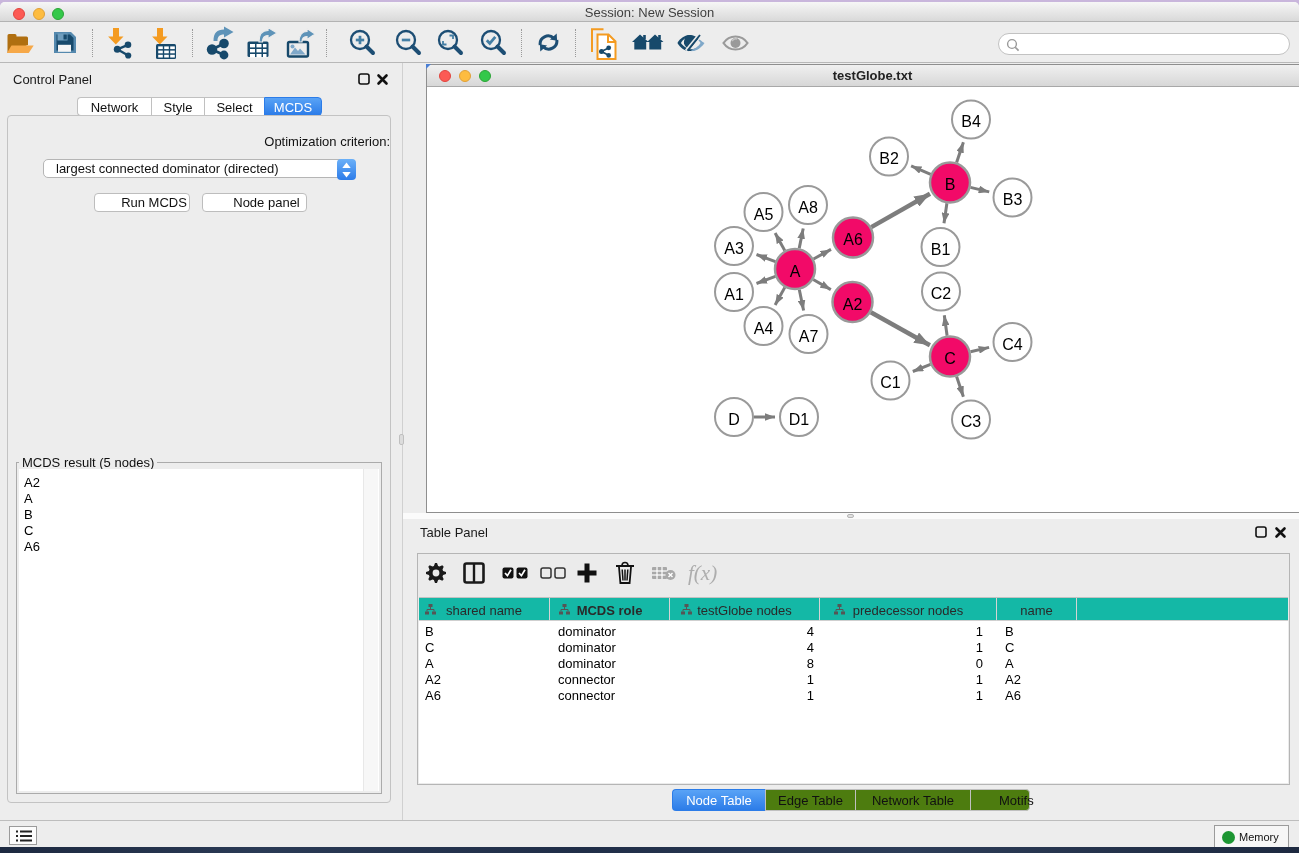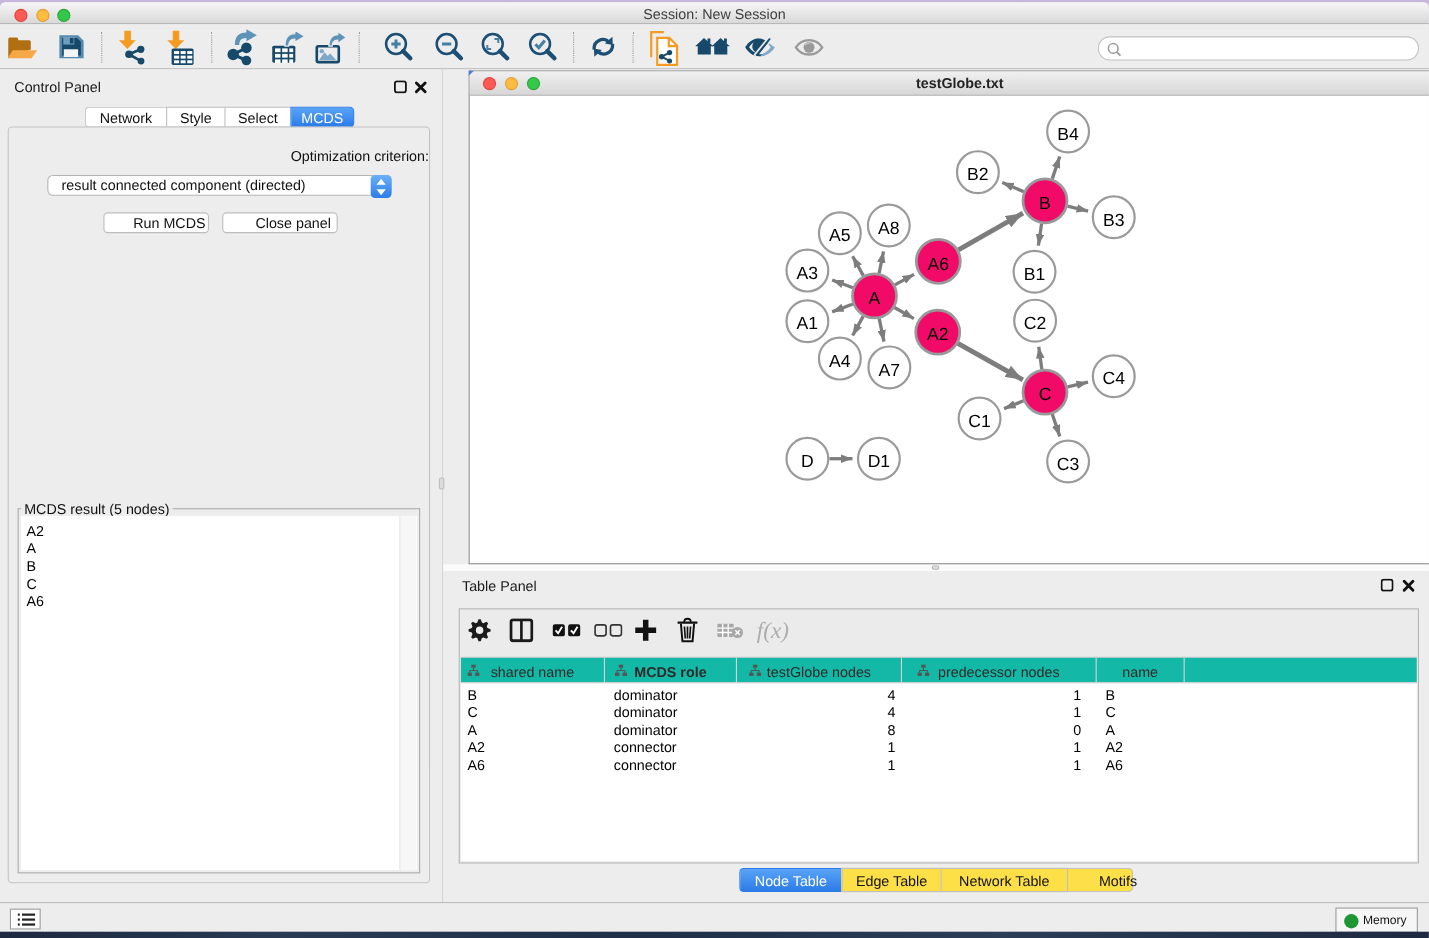--- a/index.html
+++ b/index.html
@@ -97,21 +97,21 @@
 .hcell { position:absolute; top:0; height:23px; border-right:1px solid #d4d4d4;
   font-size:13px; color:#2a2a2a; text-align:center; padding-top:5px; }
 .hicon { position:absolute; top:6px; }
 .tcell { position:absolute; }
 .trow { position:absolute; font-size:13px; color:#000; height:16px; }
 .tcell { position:absolute; top:0; }
 .num { text-align:right; }
 
 
 #btabs { position:absolute; left:269px; top:270px; height:22px; display:flex; }
-.btab { font-size:13px; color:#111; background:#fde047; border:1px solid #c0c0c0;
+.btab { font-size:13px; color:#111; background:#4d7c0f; border:1px solid #c0c0c0;
   border-right:none; text-align:center; height:22px; padding-top:3px; }
 .btab.first { border-radius:4px 0 0 4px; }
 .btab.last { border-radius:0 4px 4px 0; border-right:1px solid #c0c0c0; }
 .btab.sel { background:linear-gradient(#59a3f6,#2c7ce8); color:#fff; border-color:#2c7ce8; }
 
 
 #statusbar { position:absolute; left:0; top:818px; width:1299px; height:28px;
   background:#ededed; border-top:1px solid #bdbdbd; }
 #sb-list { position:absolute; left:9px; top:5px; width:28px; height:19px;
   background:#fcfcfc; border:1px solid #9b9b9b; }
@@ -283,28 +283,28 @@
         </svg>
       <div id="cp-tabs">
         <div class="tab first" style="width:74px;">Network</div>
         <div class="tab" style="width:53px;">Style</div>
         <div class="tab" style="width:60px;">Select</div>
         <div class="tab last sel" style="width:58px;">MCDS</div>
       </div>
       <div id="cp-body">
         <div id="opt-label">Optimization criterion:</div>
         <div id="dropdown">
-            <span class="txt">result connected component (directed)</span>
+            <span class="txt">largest connected dominator (directed)</span>
           <div id="dd-step"><svg width="19" height="22" viewBox="0 0 19 22">
 <path fill="#fff" d="M9.5,3.5 l4.2,5.5 h-8.4 z"></path>
 <path fill="#fff" d="M9.5,18.5 l4.2,-5.5 h-8.4 z"></path>
               </svg></div>
         </div>
         <div class="btn" id="btn-run">Run MCDS</div>
-        <div class="btn" id="btn-close">Close panel</div>
+        <div class="btn" id="btn-close">Node panel</div>
         <div id="fieldset">
           <div id="fs-legend">MCDS result (5 nodes)</div>
           <div id="fs-list">
             <div id="fs-items">A2<br>A<br>B<br>C<br>A6</div>
             <div id="fs-scroll"></div>
           </div>
         </div>
       </div>
     </div>
     <div id="desk">

